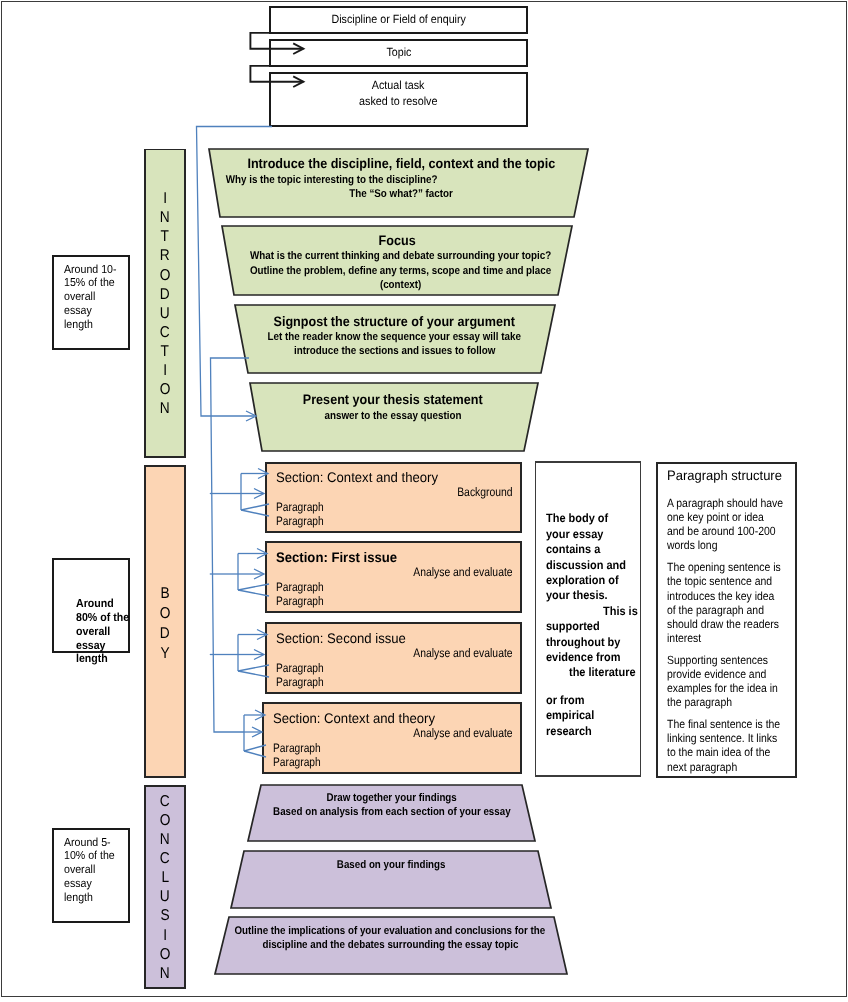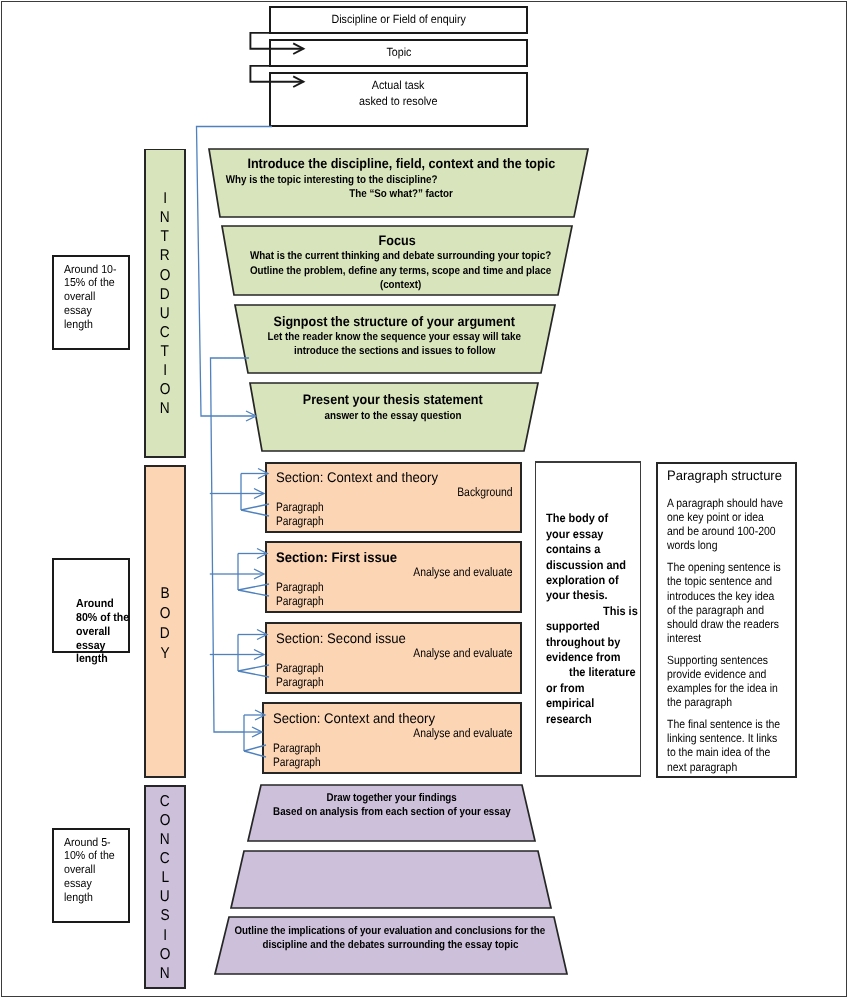--- a/index.html
+++ b/index.html
@@ -217,21 +217,21 @@
         <div style="white-space: nowrap; text-align: left;"><span style="display: inline-block; transform: scaleX(0.915); transform-origin: left center;">your essay</span></div>
         <div style="white-space: nowrap; text-align: left;"><span style="display: inline-block; transform: scaleX(0.915); transform-origin: left center;">contains a</span></div>
         <div style="white-space: nowrap; text-align: left;"><span style="display: inline-block; transform: scaleX(0.915); transform-origin: left center;">discussion and</span></div>
         <div style="white-space: nowrap; text-align: left;"><span style="display: inline-block; transform: scaleX(0.915); transform-origin: left center;">exploration of</span></div>
         <div style="white-space: nowrap; text-align: left;"><span style="display: inline-block; transform: scaleX(0.915); transform-origin: left center;">your thesis.</span></div>
         <div style="white-space: nowrap; text-align: right; text-decoration: underline;"><span style="display: inline-block; transform: scaleX(0.915); transform-origin: left center;">This is</span></div>
         <div style="white-space: nowrap; text-align: left;"><span style="display: inline-block; transform: scaleX(0.915); transform-origin: left center;">supported</span></div>
         <div style="white-space: nowrap; text-align: left;"><span style="display: inline-block; transform: scaleX(0.915); transform-origin: left center;">throughout by</span></div>
         <div style="white-space: nowrap; text-align: left;"><span style="display: inline-block; transform: scaleX(0.915); transform-origin: left center;">evidence from</span></div>
         <div style="white-space: nowrap; text-align: right;"><span style="display: inline-block; transform: scaleX(0.915); transform-origin: left center;">the literature</span></div>
-        <div style="white-space: nowrap; text-align: left;"><span style="display: inline-block; transform: scaleX(0.915); transform-origin: left center;">or from</span></div>
+        <div style="white-space: nowrap; text-align: left; margin-top: 12px;"><span style="display: inline-block; transform: scaleX(0.915); transform-origin: left center;">or from</span></div>
         <div style="white-space: nowrap; text-align: left;"><span style="display: inline-block; transform: scaleX(0.915); transform-origin: left center;">empirical</span></div>
         <div style="white-space: nowrap; text-align: left;"><span style="display: inline-block; transform: scaleX(0.915); transform-origin: left center;">research</span></div>
       </div>
       <div class="lbl" style="left: 667px; top: 467px; font-size: 13.7px; line-height: 17px; font-weight: normal; text-align: left;">
         <div style="white-space: nowrap; text-align: right;"><span style="display: inline-block; transform: scaleX(0.95); transform-origin: left center;">Paragraph structure</span></div>
       </div>
       <div class="lbl" style="left: 667px; top: 495.6px; width: 140px; font-size: 11.9px; line-height: 14.2px; font-weight: normal; text-align: left;">
         <div style="white-space: nowrap; text-align: left;"><span style="display: inline-block; transform: scaleX(0.878); transform-origin: left center;">A paragraph should have</span></div>
         <div style="white-space: nowrap; text-align: left;"><span style="display: inline-block; transform: scaleX(0.878); transform-origin: left center;">one key point or idea</span></div>
         <div style="white-space: nowrap; text-align: left;"><span style="display: inline-block; transform: scaleX(0.878); transform-origin: left center;">and be around 100-200</span></div>
@@ -255,19 +255,20 @@
         <div style="white-space: nowrap; text-align: left;"><span style="display: inline-block; transform: scaleX(0.878); transform-origin: left center;">The final sentence is the</span></div>
         <div style="white-space: nowrap; text-align: left;"><span style="display: inline-block; transform: scaleX(0.878); transform-origin: left center;">linking sentence. It links</span></div>
         <div style="white-space: nowrap; text-align: left;"><span style="display: inline-block; transform: scaleX(0.878); transform-origin: left center;">to the main idea of the</span></div>
         <div style="white-space: nowrap; text-align: left;"><span style="display: inline-block; transform: scaleX(0.878); transform-origin: left center;">next paragraph</span></div>
       </div>
       <div class="lbl" style="left: 201.5px; top: 790.5px; width: 380px; font-size: 11.2px; line-height: 14.3px; font-weight: bold; text-align: center;">
         <div style="white-space: nowrap; text-align: center;"><span style="display: inline-block; transform: scaleX(0.874); transform-origin: center center;">Draw together your findings</span></div>
         <div style="white-space: nowrap; text-align: center;"><span style="display: inline-block; transform: scaleX(0.874); transform-origin: center center;">Based on analysis from each section of your essay</span></div>
       </div>
       <div class="lbl" style="left: 201px; top: 857.5px; width: 380px; font-size: 11.2px; line-height: 14.3px; font-weight: bold; text-align: center;">
+        <div style="white-space: nowrap; text-align: center;"><span style="display: inline-block; transform: scaleX(0.874); transform-origin: center center;">Based on your findings</span></div>
       </div>
       <div class="lbl" style="left: 200px; top: 923.5px; width: 380px; font-size: 11.2px; line-height: 14.3px; font-weight: bold; text-align: center;">
         <div style="white-space: nowrap; text-align: center;"><span style="display: inline-block; transform: scaleX(0.874); transform-origin: center center;">Outline the implications of your evaluation and conclusions for the</span></div>
         <div style="white-space: nowrap; text-align: center;"><span style="display: inline-block; transform: scaleX(0.874); transform-origin: center center;">discipline and the debates surrounding the essay topic</span></div>
       </div>
     </div>
 </div>
 
 </body></html>

